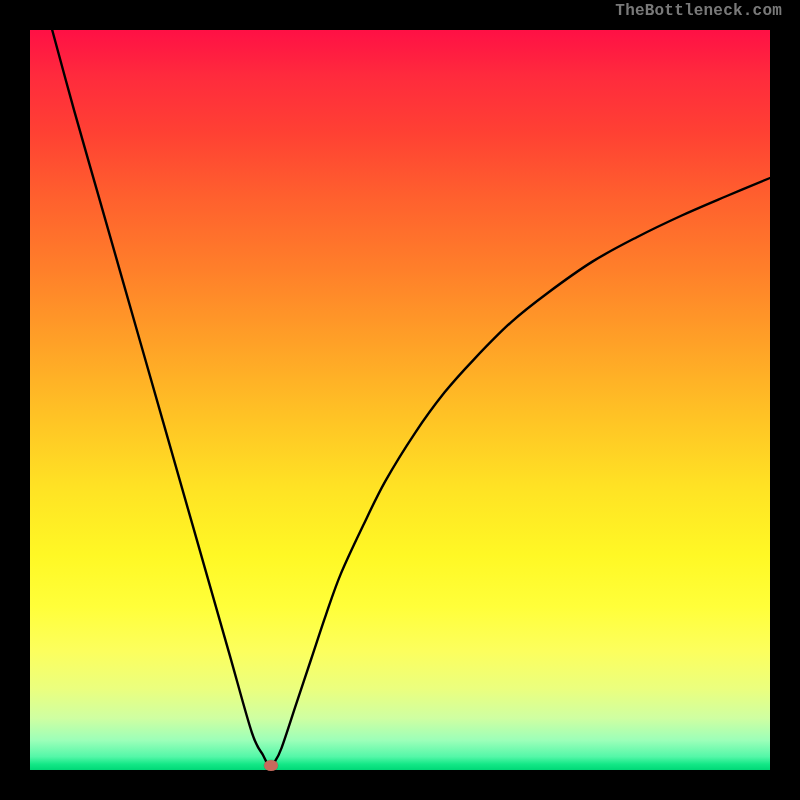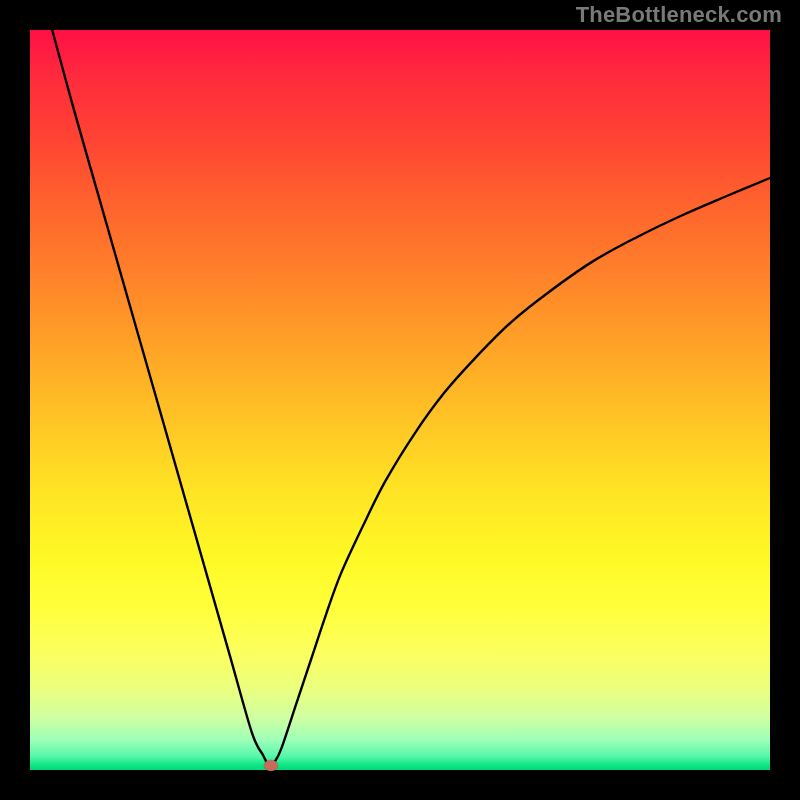--- a/index.html
+++ b/index.html
@@ -7,22 +7,22 @@
   .frame {
     position: relative;
     width: 800px;
     height: 800px;
     background: #000;
   }
   .watermark {
     position: absolute;
     top: 2px;
     right: 18px;
-    font-family: Liberation Sans, sans-serif;
-    font-size: 22px;
+    font-family: Liberation Mono, monospace;
+    font-size: 16px;
     font-weight: 600;
     color: #797979;
     letter-spacing: 0.2px;
   }
   .plot {
     position: absolute;
     left: 30px;
     top: 30px;
     width: 740px;
     height: 740px;

